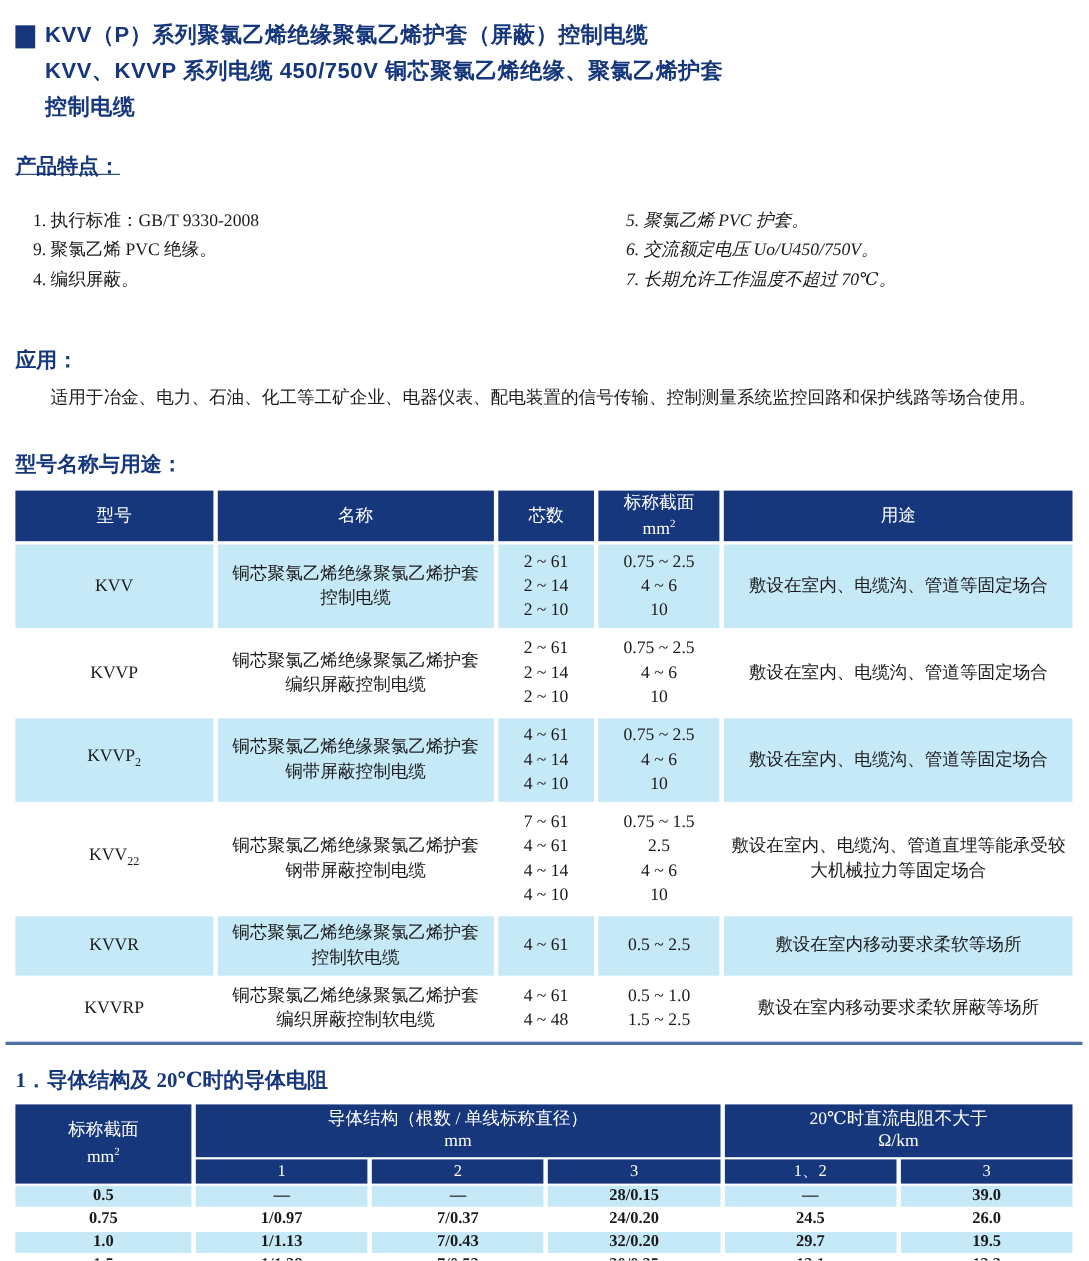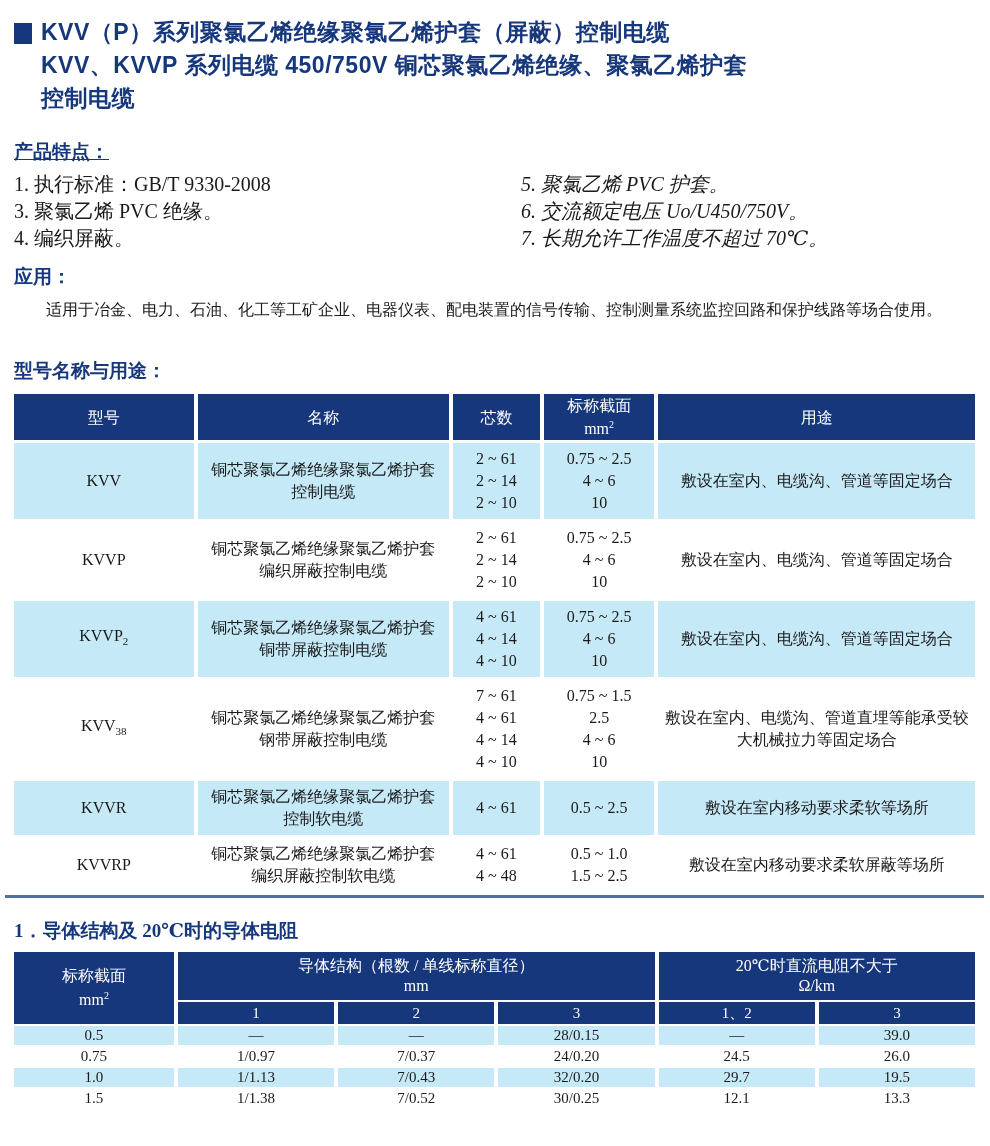--- a/index.html
+++ b/index.html
@@ -16,37 +16,37 @@
     overflow:hidden;
   }
   .page{box-sizing:border-box;width:990px;padding:12px 15px 0 14px;}
 
   
   .title-block{display:flex;align-items:flex-start;margin-top:4px;}
   .bullet{flex:none;width:18px;height:21px;background:var(--navy);margin:7px 9px 0 0;}
   h1.doc-title{
     margin:0;
     font-family:"Liberation Sans","DejaVu Sans",sans-serif;
-    font-weight:bold;font-size:23px;line-height:33px;color:var(--navy);
+    font-weight:bold;font-size:20px;line-height:33px;color:var(--navy);
     letter-spacing:0.5px;
   }
   h1.doc-title span{display:block;}
 
   
   .sec-h{
     font-weight:bold;color:var(--navy);
     font-size:19px;line-height:22px;margin:0;
   }
   .features-h{margin-top:26px;text-decoration:underline;}
   .features-cols{display:flex;margin-top:8px;}
-  .features-cols ul{list-style:none;margin:0;padding:0;font-size:20px;line-height:27px;}
+  .features-cols ul{list-style:none;margin:16px;padding:0;font-size:16px;line-height:27px;}
   .feat-left{width:507px;padding-left:31px;box-sizing:border-box;}
   .feat-right{padding-left:7px;font-style:italic;}
 
-  .app-h{margin-top:14px;}
+  .app-h{margin-top:34px;}
   .app-text{margin:10px 0 0 0;font-size:16px;line-height:24px;text-indent:2em;}
 
   .models-h{margin-top:38px;}
 
   
   table{border-collapse:separate;table-layout:fixed;}
   th,td{text-align:center;vertical-align:middle;}
   th{background:var(--navy);color:#ffffff;font-weight:normal;}
   td{color:var(--ink);}
   tr.shaded td{background:var(--rowBlue);}
@@ -62,21 +62,21 @@
   .divider{height:3px;background:var(--divider);margin:0 -9px;}
 
   .cond-h{margin-top:22px;}
   table.cond{
     width:calc(100% + 8px);margin:8px -4px 0 -4px;
     border-spacing:4px 2px;font-size:15px;
   }
   table.cond th{line-height:20px;}
   table.cond th.grp{height:46px;font-size:16px;}
   table.cond th.sub{height:20px;font-size:15px;}
-  table.cond td{height:15px;padding:0 2px;line-height:19px;}
+  table.cond td{height:15px;padding:0 2px;line-height:19px;font-weight:bold;}
 
   sup{font-size:10px;}
   sub{font-size:11px;}
 </style>
 </head>
 <body>
 
 <div class="page">
 
   <div class="title-block">
@@ -85,21 +85,21 @@
       <span>KVV（P）系列聚氯乙烯绝缘聚氯乙烯护套（屏蔽）控制电缆</span>
       <span>KVV、KVVP 系列电缆 450/750V 铜芯聚氯乙烯绝缘、聚氯乙烯护套</span>
       <span>控制电缆</span>
     </h1>
   </div>
 
   <h2 class="sec-h features-h">产品特点：</h2>
   <div class="features-cols">
     <ul class="feat-left" id="feat-left">
         <li>1. 执行标准：GB/T 9330-2008</li>
-        <li>3. 聚氯乙烯 PVC 绝缘。</li>
+        <li>9. 聚氯乙烯 PVC 绝缘。</li>
         <li>4. 编织屏蔽。</li>
       </ul>
     <ul class="feat-right" id="feat-right">
         <li>5. 聚氯乙烯 PVC 护套。</li>
         <li>6. 交流额定电压 Uo/U450/750V。</li>
         <li>7. 长期允许工作温度不超过 70℃。</li>
       </ul>
   </div>
 
   <h2 class="sec-h app-h">应用：</h2>
@@ -140,21 +140,21 @@
           <td class="use-cell">敷设在室内、电缆沟、管道等固定场合</td>
         </tr>
         <tr class="shaded">
           <td>KVVP<sub>2</sub></td>
           <td>铜芯聚氯乙烯绝缘聚氯乙烯护套<br>铜带屏蔽控制电缆</td>
           <td>4 ~ 61<br>4 ~ 14<br>4 ~ 10</td>
           <td>0.75 ~ 2.5<br>4 ~ 6<br>10</td>
           <td class="use-cell">敷设在室内、电缆沟、管道等固定场合</td>
         </tr>
         <tr>
-          <td>KVV<sub>38</sub></td>
+          <td>KVV<sub>22</sub></td>
           <td>铜芯聚氯乙烯绝缘聚氯乙烯护套<br>钢带屏蔽控制电缆</td>
           <td>7 ~ 61<br>4 ~ 61<br>4 ~ 14<br>4 ~ 10</td>
           <td>0.75 ~ 1.5<br>2.5<br>4 ~ 6<br>10</td>
           <td class="use-cell">敷设在室内、电缆沟、管道直埋等能承受较大机械拉力等固定场合</td>
         </tr>
         <tr class="shaded">
           <td>KVVR</td>
           <td>铜芯聚氯乙烯绝缘聚氯乙烯护套<br>控制软电缆</td>
           <td>4 ~ 61</td>
           <td>0.5 ~ 2.5</td>

